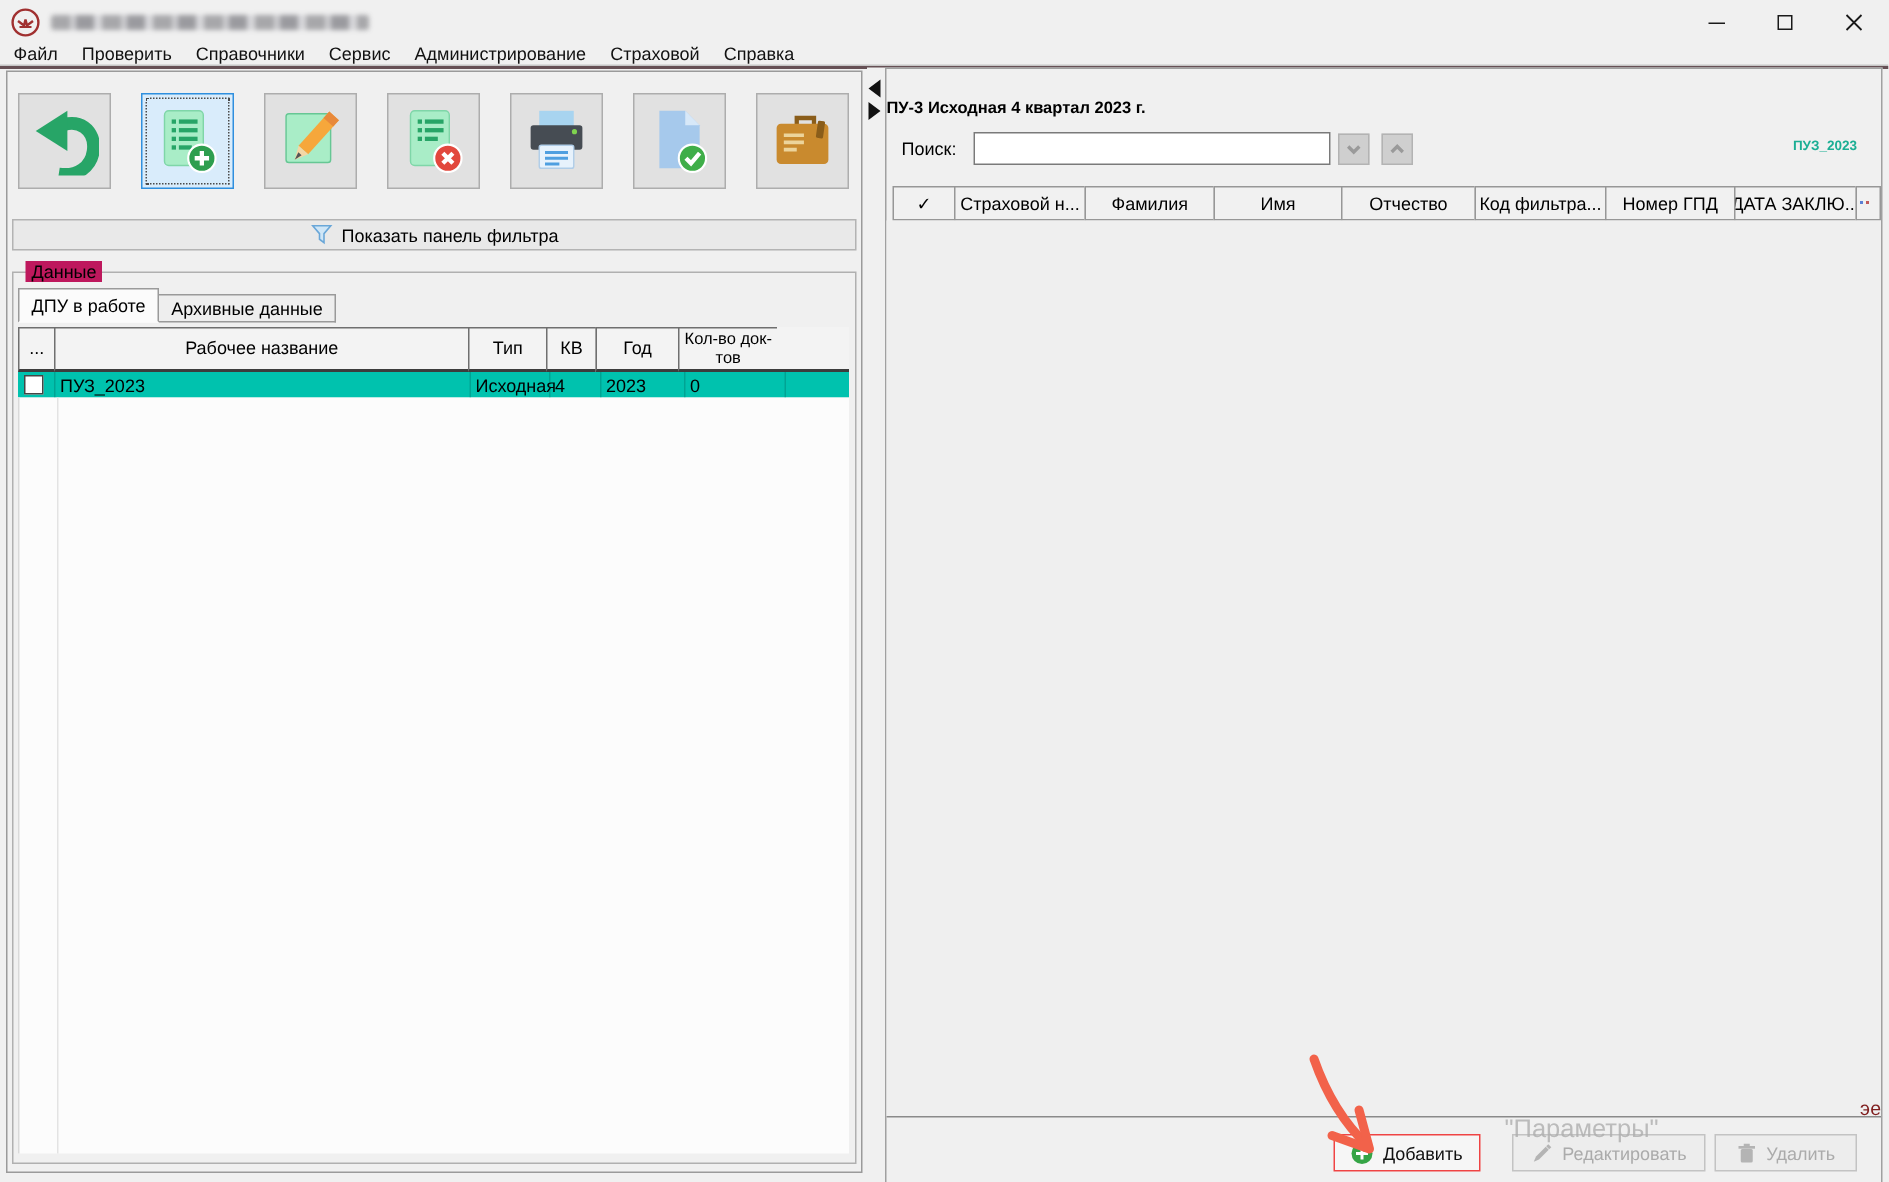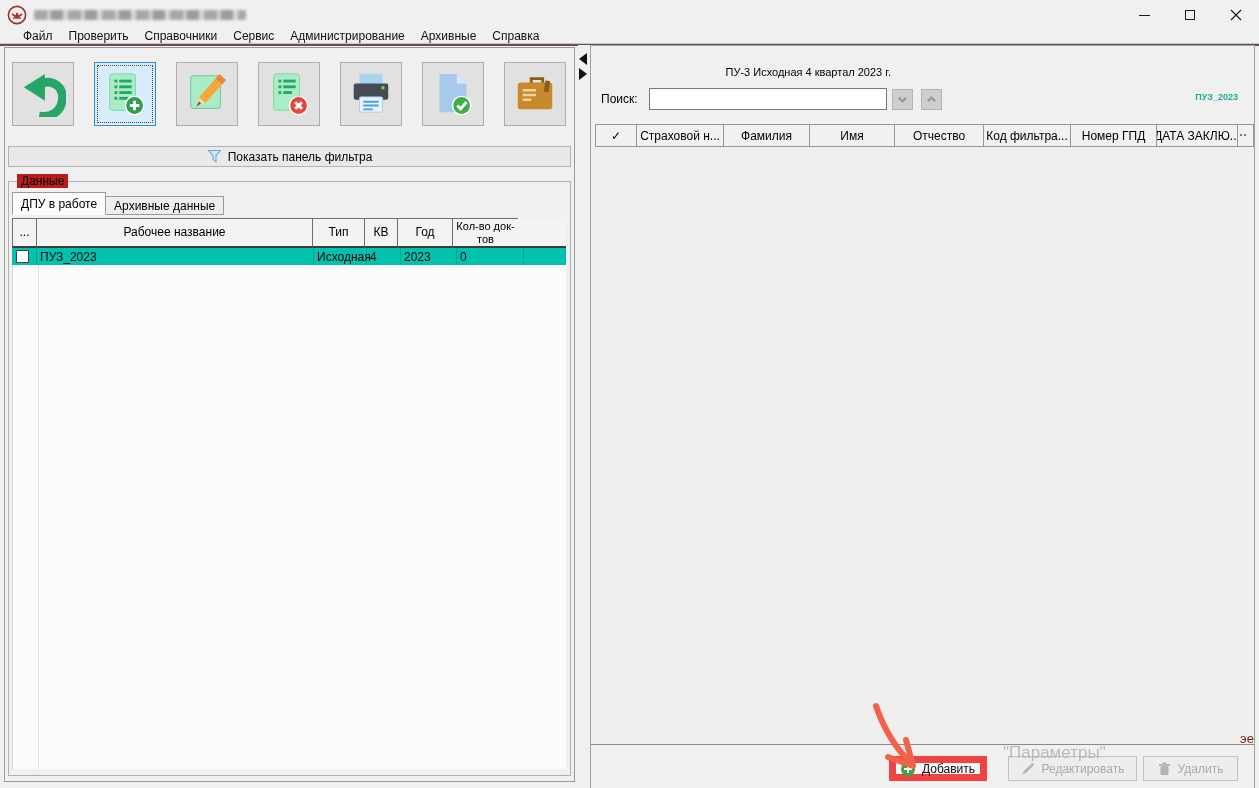--- a/index.html
+++ b/index.html
@@ -13,35 +13,35 @@
   .titlebar { position:absolute; left:0; top:0; width:1259px; height:30px; background:#f0f0f0; }
   .app-logo { position:absolute; left:7px; top:5px; width:20px; height:20px; }
   .redacted { position:absolute; left:34px; top:10px; width:212px; height:10px;
     background:repeating-linear-gradient(90deg,#8f8f93 0 13px,#c2c2c6 13px 17px,#7e7e84 17px 29px,#d0d0d4 29px 34px);
     filter:blur(1.6px); opacity:.75; border-radius:2px; }
   .win-controls { position:absolute; right:0; top:0; height:30px; display:flex; }
   .win-btn { width:46px; height:30px; display:flex; align-items:center; justify-content:center; }
   .min-glyph { width:11px; height:1px; background:#1a1a1a; }
   .max-glyph { width:10px; height:10px; border:1px solid #1a1a1a; }
   
-  .menubar { position:absolute; left:0; top:29px; height:14px; display:flex; padding-left:18px; }
+  .menubar { position:absolute; left:0; top:29px; height:14px; display:flex; padding-left:4px; }
   .menu-item { padding:0 5px; margin-right:6px; color:#111; }
   .menu-line1 { position:absolute; left:0; top:43px; width:1259px; height:1px; background:#c6c6c6; }
   .menu-line2 { position:absolute; left:0; top:44px; width:1259px; height:2px; background:#665055; }
   
   .left-panel { position:absolute; left:4px; top:47px; width:571px; height:735px;
     border:1px solid #9a9a9a; background:#f0f0f0; }
   .tool-btn { position:absolute; top:14px; width:62px; height:64px; background:#e1e1e1;
     border:1px solid #adadad; display:flex; align-items:center; justify-content:center; }
   .tool-btn.selected { background:#d9ecfb; border:1px solid #2f8fde; outline:1px dotted #4a4a4a; outline-offset:-4px; }
   .tool-btn svg { width:46px; height:46px; }
   .filter-bar { position:absolute; left:3px; right:3px; top:98px; height:21px; background:#e9e9e9;
     border:1px solid #b3b3b3; display:flex; align-items:center; justify-content:center; gap:6px; }
   .group { position:absolute; left:3px; right:3px; top:133px; bottom:5px; border:1px solid #b0b0b0; }
-  .group-label { position:absolute; left:8px; top:-8px; background:#b91c1c; padding:0 4px; }
+  .group-label { position:absolute; left:8px; top:-8px; background:#be185d; padding:0 4px; }
   .tabs { position:absolute; left:3px; top:10px; display:flex; align-items:flex-end; }
   .tab { border:1px solid #9a9a9a; padding:0 8px; display:flex; align-items:center; }
   .tab.active { height:23px; background:#fbfbfb; border-bottom:1px solid #fbfbfb; z-index:2; }
   .tab.inactive { height:19px; background:#eeeeee; border-left:none; }
   .ltable { position:absolute; left:3px; top:36px; width:554px; }
   .lhead { display:flex; height:30px; }
   .lhead .hcell { background:#f3f3f3; border:1px solid #6f6f6f; border-bottom:2px solid #3c3c3c;
     margin-right:-1px; display:flex; align-items:center; justify-content:center;
     text-align:center; line-height:1.15; }
   .lhead .hfill { background:#f3f3f3; border-bottom:2px solid #3c3c3c; flex:1; }
@@ -54,40 +54,40 @@
   .lbody-colline { position:absolute; left:25px; top:0; bottom:0; width:1px; background:#e3e3e3; }
   
   .splitter { position:absolute; left:578px; top:45px; width:12px; height:743px; background:#f0f0f0; }
   .tri-left { position:absolute; left:1px; top:8px; width:0; height:0;
     border-top:6px solid transparent; border-bottom:6px solid transparent; border-right:8px solid #111; }
   .tri-right { position:absolute; left:1px; top:23px; width:0; height:0;
     border-top:6px solid transparent; border-bottom:6px solid transparent; border-left:8px solid #111; }
   
   .right-panel { position:absolute; left:590px; top:45px; width:665px; height:743px;
     border:1px solid #a0a0a0; border-bottom:none; background:#f0f0f0; }
-  .rtitle { position:absolute; left:0; top:20px; width:300px; text-align:right;
-    font-weight:normal; font-size:11px; }
+  .rtitle { position:absolute; left:0; top:20px; width:300px; text-align:left;
+    font-weight:bold; font-size:11px; }
   .search-label { position:absolute; left:10px; top:46px; }
   .search-input { position:absolute; left:58px; top:42px; width:238px; height:22px;
     border:1px solid #7a7a7a; background:#fff; font-family:"Liberation Sans",sans-serif; font-size:12px; padding:0 4px; }
   .nav-btn { position:absolute; top:43px; width:21px; height:21px; background:#cfcfcf;
     border:1px solid #b3b3b3; display:flex; align-items:center; justify-content:center; }
   .nav-btn svg { width:13px; height:13px; }
   .badge { position:absolute; right:16px; top:46px; color:#1bae94; font-weight:bold; font-size:9px; }
   .rhead { position:absolute; left:4px; top:78px; right:0; display:flex; height:23px; }
   .rhead .hcell { background:#f1f1f1; border:1px solid #979797; margin-right:-1px;
     display:flex; align-items:center; justify-content:center; overflow:hidden; white-space:nowrap; }
   .rhead .stub { background:#f1f1f1; border:1px solid #979797; flex:1; position:relative; }
   .stub-dot1 { position:absolute; left:2px; top:9px; width:2px; height:2px; background:#5b7fd4; }
   .stub-dot2 { position:absolute; left:6px; top:9px; width:2px; height:2px; background:#c25b5b; }
   .rbody { position:absolute; left:0; right:0; top:101px; height:598px; background:#efefef;
     border-bottom:1px solid #8a8a8a; }
   .action-btn { position:absolute; top:710px; height:25px; display:flex; align-items:center;
     justify-content:center; gap:7px; font-size:12px; }
-  .btn-enabled { background:#f6f6f6; border:7px solid #ef4444; color:#111; }
+  .btn-enabled { background:#f6f6f6; border:1px solid #ef4444; color:#111; }
   .btn-disabled { background:#ededed; border:1px solid #c3c3c3; color:#ababab; }
   .add-ico { width:14px; height:14px; border-radius:50%; background:#35a546; position:relative; }
   .add-ico::before { content:""; position:absolute; left:3px; top:6px; width:8px; height:2px; background:#fff; }
   .add-ico::after { content:""; position:absolute; left:6px; top:3px; width:2px; height:8px; background:#fff; }
   .watermark { position:absolute; left:412px; top:697px; font-size:17px; color:#aeaeae;
     opacity:.8; z-index:25; pointer-events:none; white-space:nowrap; }
   .edge-text { position:absolute; left:649px; top:685px; font-size:13px; color:#7f1d1d; pointer-events:none; }
   .arrow-overlay { position:absolute; left:0; top:0; width:1259px; height:788px;
     pointer-events:none; z-index:30; }
 </style>
@@ -115,21 +115,21 @@
     </div>
   </div>
 </div>
 
 <div class="menubar">
   <span class="menu-item">Файл</span>
   <span class="menu-item">Проверить</span>
   <span class="menu-item">Справочники</span>
   <span class="menu-item">Сервис</span>
   <span class="menu-item">Администрирование</span>
-  <span class="menu-item">Архивные</span>
+  <span class="menu-item">Страховой</span>
   <span class="menu-item">Справка</span>
 </div>
 <div class="menu-line1"></div>
 <div class="menu-line2"></div>
 
 <div class="left-panel">
 
   <div class="tool-btn" style="left:7px">
     <svg viewBox="0 0 48 48">
       <path d="M18 15 C34 6 46 17 44 31 C42.5 42 33 49 20 47" fill="none" stroke="#27a567" stroke-width="9"></path>

